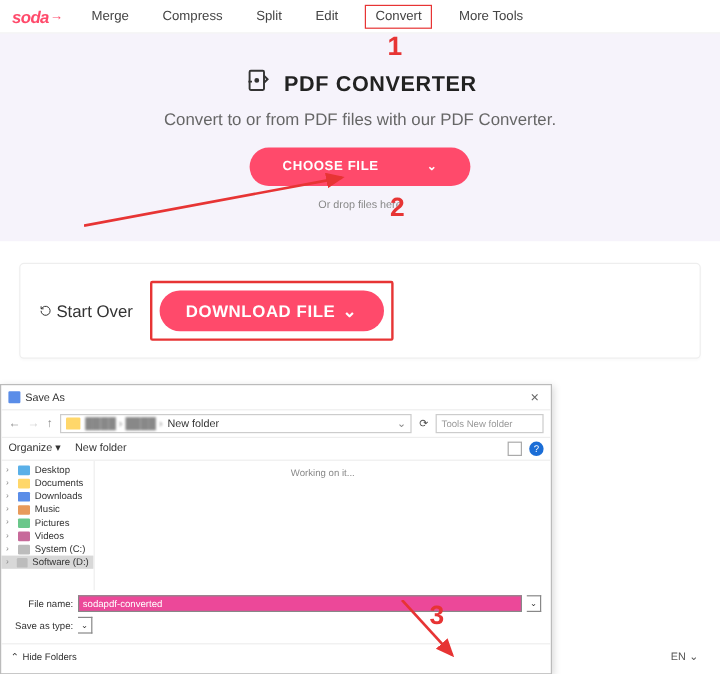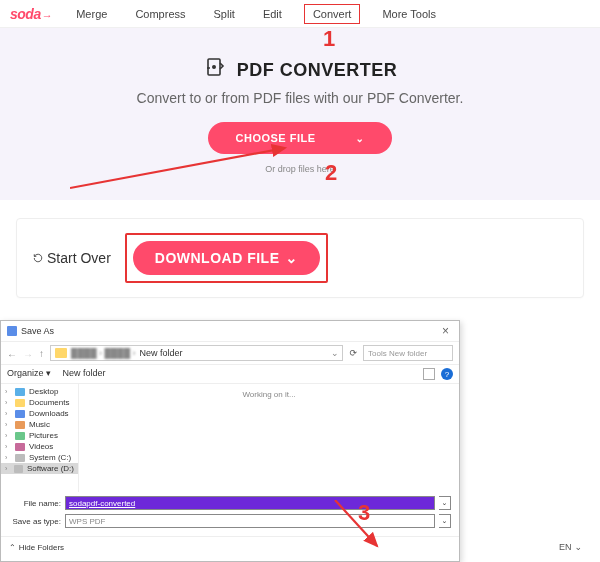--- a/index.html
+++ b/index.html
@@ -63,21 +63,21 @@
 .ico-pic { background: #6ac78a; border-radius: 1px; }
 .ico-vid { background: #c76a9a; border-radius: 1px; }
 .ico-drive { background: #bcbcbc; border-radius: 1px; }
 .ico-down { background: #5a8de8; border-radius: 1px; }
 .content-pane { flex: 1; display: flex; align-items: flex-start; justify-content: center; padding-top: 6px; color: #888; font-size: 8px; }
 
 .dlg-fields { padding: 4px 8px; }
 .field-row { display: flex; align-items: center; gap: 4px; margin-bottom: 4px; }
 .field-label { width: 52px; text-align: right; font-size: 8px; color: #333; }
 .field-input { flex: 1; border: 1px solid #888; height: 14px; font-size: 8px; padding: 0 3px; }
-.field-input.fn { background: #6d28d9; color: #fff; text-decoration: underline; }
+.field-input.fn { background: #ec4899; color: #fff; }
 .field-drop { width: 12px; border: 1px solid #888; border-left: none; height: 14px; display: flex; align-items: center; justify-content: center; font-size: 7px; cursor: pointer; }
 
 .dlg-footer { display: flex; align-items: center; justify-content: space-between; padding: 6px 8px 4px; border-top: 1px solid #eee; }
 .hide-folders { display: flex; align-items: center; gap: 3px; font-size: 8px; cursor: pointer; }
 .dlg-btns { display: flex; gap: 6px; }
 .dlg-btn { border: 1px solid #999; background: #f4f4f4; padding: 2px 16px; font-size: 9px; cursor: pointer; border-radius: 2px; }
 .dlg-btn.save { border: 1.5px solid #2f6fb7; }
 
 .footer-lang { position: absolute; right: 18px; bottom: 10px; font-size: 9px; color: #555; display: flex; align-items: center; gap: 3px; cursor: pointer; }
 
@@ -224,21 +224,20 @@
     </div>
   </div>
   <div class="dlg-fields">
     <div class="field-row">
       <span class="field-label">File name:</span>
       <input class="field-input fn" value="sodapdf-converted" style="">
       <span class="field-drop">⌄</span>
     </div>
     <div class="field-row">
       <span class="field-label">Save as type:</span>
-      <input class="field-input" style="color: rgb(136, 136, 136);" value="WPS PDF">
       <span class="field-drop">⌄</span>
     </div>
   </div>
   <div class="dlg-footer">
     <div class="hide-folders">
       <span>⌃</span>
       <span>Hide Folders</span>
     </div>
   </div>
 </div>

